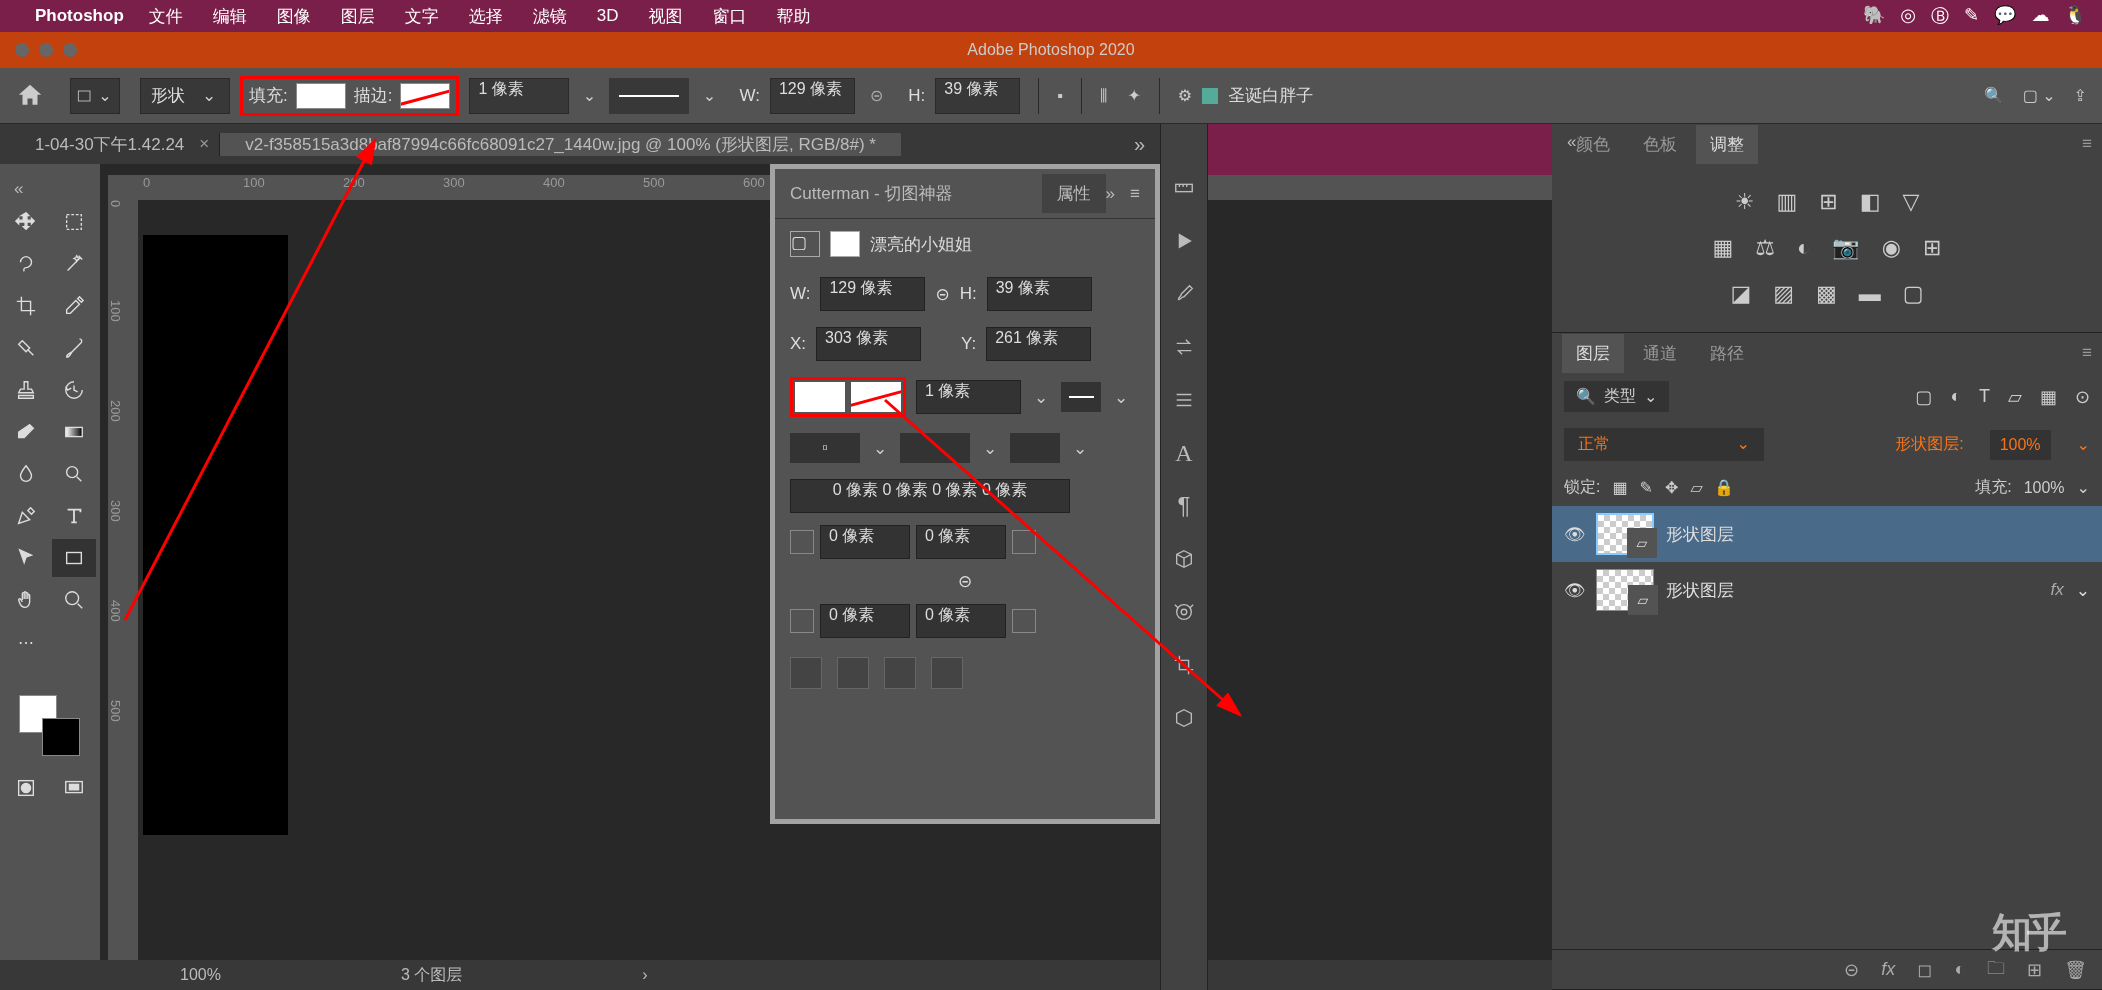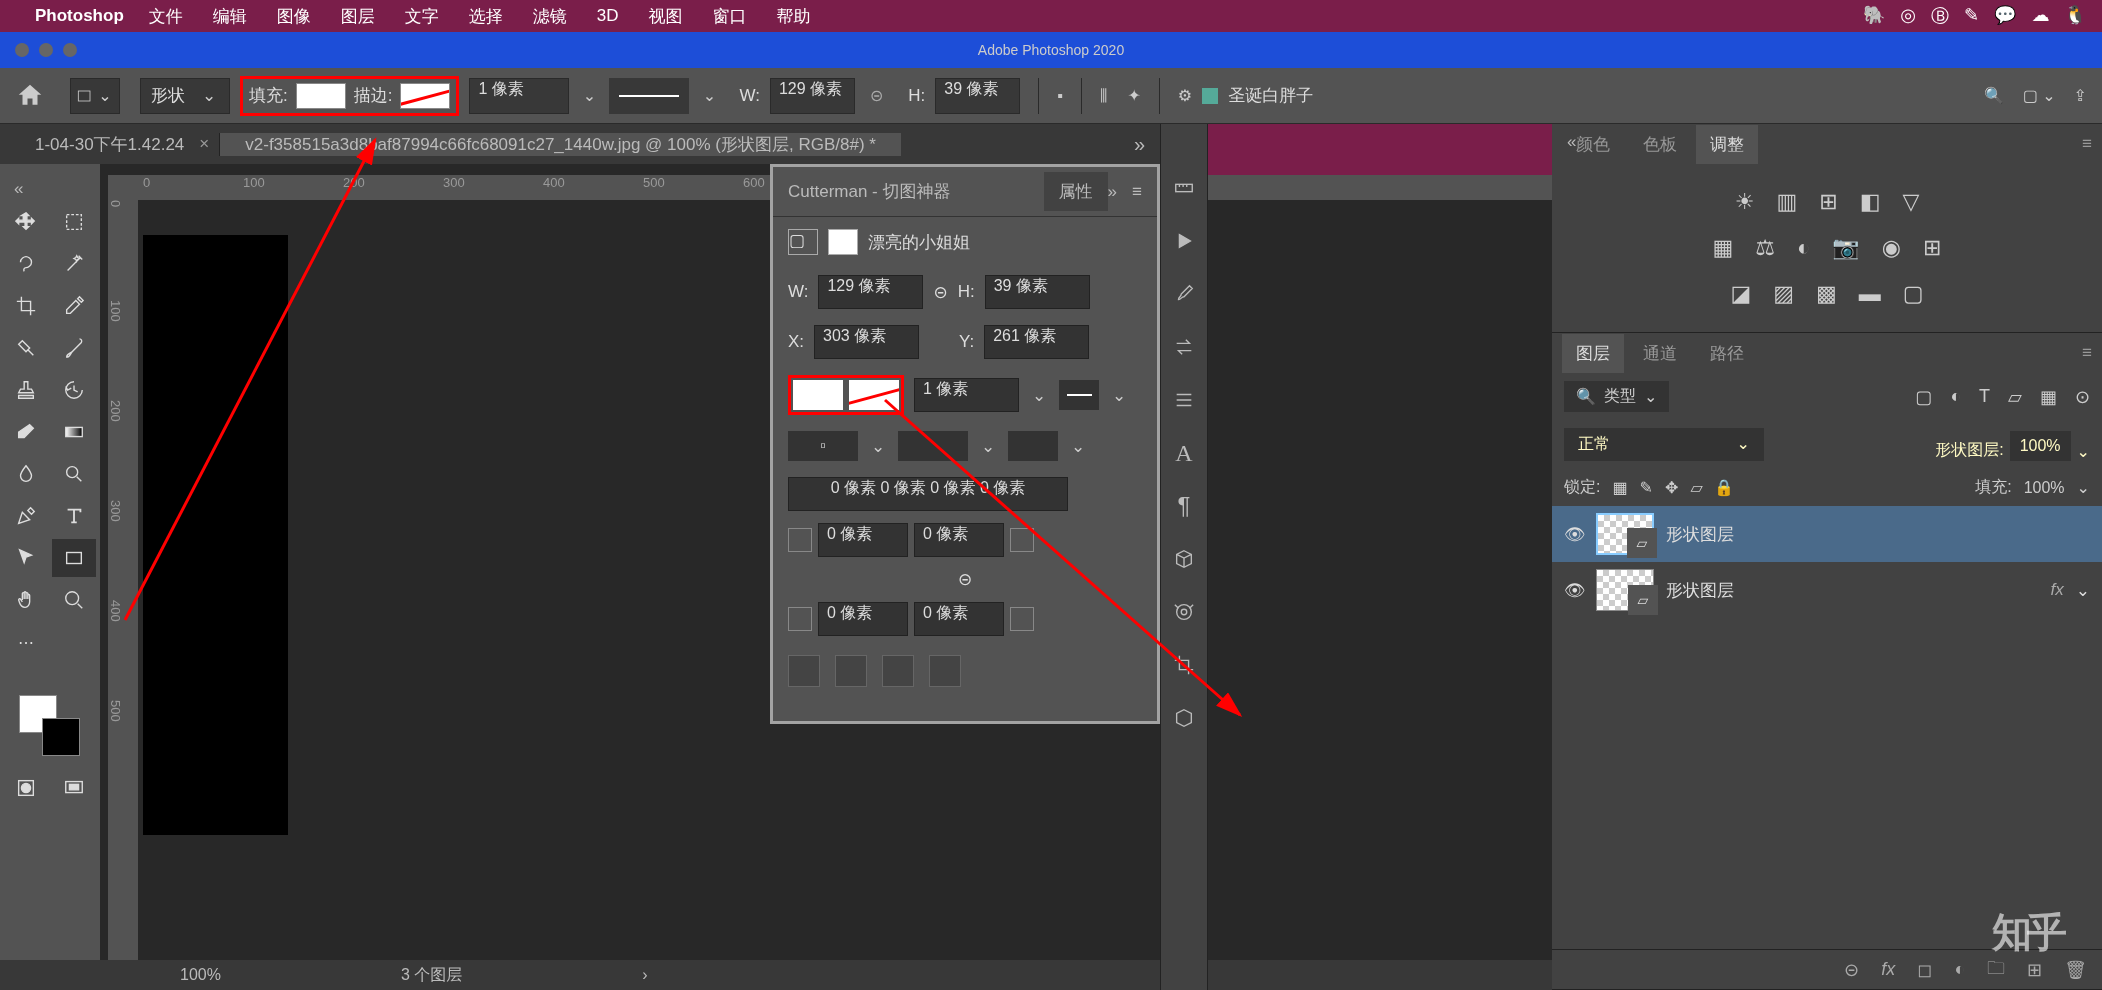--- a/index.html
+++ b/index.html
@@ -2,21 +2,21 @@
 <html><head>
 <meta charset="utf-8">
 <style>
 *{margin:0;padding:0;box-sizing:border-box;font-family:-apple-system,"PingFang SC",sans-serif;user-select:none}
 body{background:#7a1e4a;width:2102px;height:990px;overflow:hidden;position:relative}
 .menubar{height:32px;background:#7a1e4a;display:flex;align-items:center;padding:0 15px;color:#fff;font-size:17px}
 .menubar .apple{font-size:20px;margin-right:20px}
 .menubar .app{font-weight:bold;margin-right:25px}
 .menubar .mi{margin-right:30px;cursor:pointer}
 .menubar .right{margin-left:auto;display:flex;gap:15px;font-size:18px}
-.titlebar{height:36px;background:#1d4ed8;display:flex;align-items:center;justify-content:center;color:#ccc;font-size:14px;position:relative}
+.titlebar{height:36px;background:#c2410c;display:flex;align-items:center;justify-content:center;color:#ccc;font-size:16px;position:relative}
 .tlights{position:absolute;left:15px;display:flex;gap:10px}
 .tlights span{width:14px;height:14px;border-radius:50%;background:#666}
 .optbar{position:absolute;top:68px;left:0;right:0;height:56px;background:#535353;display:flex;align-items:center;padding:0 15px;gap:10px;border-bottom:1px solid #2a2a2a;z-index:5}
 .home{width:30px;height:30px;color:#ccc}
 .toolsel{width:50px;height:36px;background:#383838;border:1px solid #2a2a2a;display:flex;align-items:center;justify-content:center;margin-left:15px}
 .toolsel svg{width:20px;height:20px}
 .shapesel{width:90px;height:36px;background:#383838;border:1px solid #2a2a2a;color:#ddd;display:flex;align-items:center;padding:0 10px;font-size:17px;margin-left:10px}
 .redbox{border:3px solid red!important;padding:2px}
 .fillgroup{display:flex;align-items:center;height:40px;gap:8px;padding:0 6px}
 .lbl{color:#ddd;font-size:17px}
@@ -59,21 +59,21 @@
 .arrow{position:absolute;left:140px;top:110px;width:140px;height:50px;background:#fff;clip-path:polygon(0 25%,70% 25%,70% 0,100% 50%,70% 100%,70% 75%,0 75%);filter:blur(2px) drop-shadow(0 0 15px #fff)}
 .txt1{position:absolute;left:130px;top:175px;color:#7af;font-size:26px;font-weight:bold;font-style:italic;text-shadow:0 0 10px #5af}
 .rect1{position:absolute;left:140px;top:225px;width:120px;height:32px;border:3px solid #3af}
 .bottle{position:absolute;left:250px;top:380px;width:80px;height:150px;background:linear-gradient(#8af,#85a);border-radius:10px 10px 20px 20px}
 .straw{position:absolute;left:295px;top:210px;width:8px;height:200px;background:linear-gradient(#8ff,#5cf);transform:rotate(10deg)}
 .sweater{position:absolute;left:280px;top:380px;width:450px;height:250px;background:#f5f0ea;border-radius:100px 100px 0 0}
 .statusbar{position:absolute;bottom:0;left:0;right:0;height:30px;background:#383838;display:flex;align-items:center;color:#bbb;font-size:16px;padding-left:180px;gap:180px}
 .midtools{position:absolute;top:124px;left:1160px;width:48px;bottom:0;background:#424242;border-left:1px solid #222;border-right:1px solid #222;display:flex;flex-direction:column;align-items:center;padding-top:50px;gap:25px;color:#bbb}
 .mt{width:28px;height:28px;display:flex;align-items:center;justify-content:center}
 .mt svg{width:22px;height:22px;stroke:#bbb;fill:none;stroke-width:1.5}
-.proppanel{position:absolute;top:164px;left:770px;width:390px;height:560px;background:#535353;border:3px solid #a3a3a3;z-index:10}
+.proppanel{position:absolute;top:164px;left:770px;width:390px;height:660px;background:#535353;border:5px solid #a3a3a3;z-index:10}
 .pp-tabs{height:50px;display:flex;align-items:center;color:#bbb;font-size:17px;padding:0 15px;border-bottom:1px solid #333}
 .pp-tabs .t1{flex:1}
 .pp-tabs .t2{background:#424242;padding:8px 15px;margin-right:auto}
 .pp-head{height:50px;display:flex;align-items:center;padding:0 15px;color:#ddd;font-size:17px;gap:10px}
 .pp-head .ic{width:30px;height:26px;border:1px solid #aaa}
 .pp-row{display:flex;align-items:center;padding:8px 15px;gap:10px;color:#ddd;font-size:17px}
 .pp-in{width:105px;height:34px;background:#333;border:1px solid #222;color:#ddd;padding:0 8px;font-size:16px}
 .pp-swatches{display:flex;gap:6px;padding:2px}
 .pp-sw{width:50px;height:30px;background:#fff}
 .pp-sw.no{position:relative;overflow:hidden}
@@ -87,21 +87,21 @@
 .panel{background:#424242;border-bottom:1px solid #222}
 .ptabs{height:40px;display:flex;align-items:center;color:#999;font-size:17px;padding:0 10px;gap:5px}
 .ptab{padding:8px 14px;cursor:pointer}
 .ptab.active{background:#535353;color:#ddd}
 .adjpanel{padding:15px;color:#ddd}
 .adjrow{display:flex;gap:22px;justify-content:center;padding:10px 0;color:#ccc;font-size:22px}
 .layerspanel{flex:1;display:flex;flex-direction:column}
 .lp-opts{display:flex;align-items:center;padding:8px 12px;gap:10px;color:#ccc;font-size:16px}
 .lp-opts .sel{background:#333;padding:5px 12px;display:flex;align-items:center;gap:8px}
 .lp-opts .icons{display:flex;gap:18px;font-size:18px;margin-left:auto}
-.lp-row2{display:flex;align-items:flex-end;padding:8px 12px;gap:6px;color:#fef9c3;font-size:16px}
+.lp-row2{display:flex;align-items:center;padding:8px 12px;gap:26px;color:#f97316;font-size:16px}
 .lp-row2 .mode{background:#333;padding:6px 14px;width:200px}
 .lp-row2 .opac{margin-left:auto}
 .lp-row2 .opv{background:#333;padding:6px 10px}
 .lp-lock{display:flex;align-items:center;padding:8px 12px;gap:12px;color:#ccc;font-size:16px}
 .layers{flex:1;overflow:hidden}
 .layer{display:flex;align-items:center;padding:8px 12px;gap:12px;color:#ddd;font-size:17px;height:56px}
 .layer.sel{background:#4a6a8a}
 .layer .eye{width:20px}
 .layer .thumb{width:58px;height:42px;background:repeating-conic-gradient(#ccc 0 25%,#fff 0 50%) 0 0/12px 12px;border:1px solid #888;position:relative}
 .layer.sel .thumb{border:2px solid #8cf}

